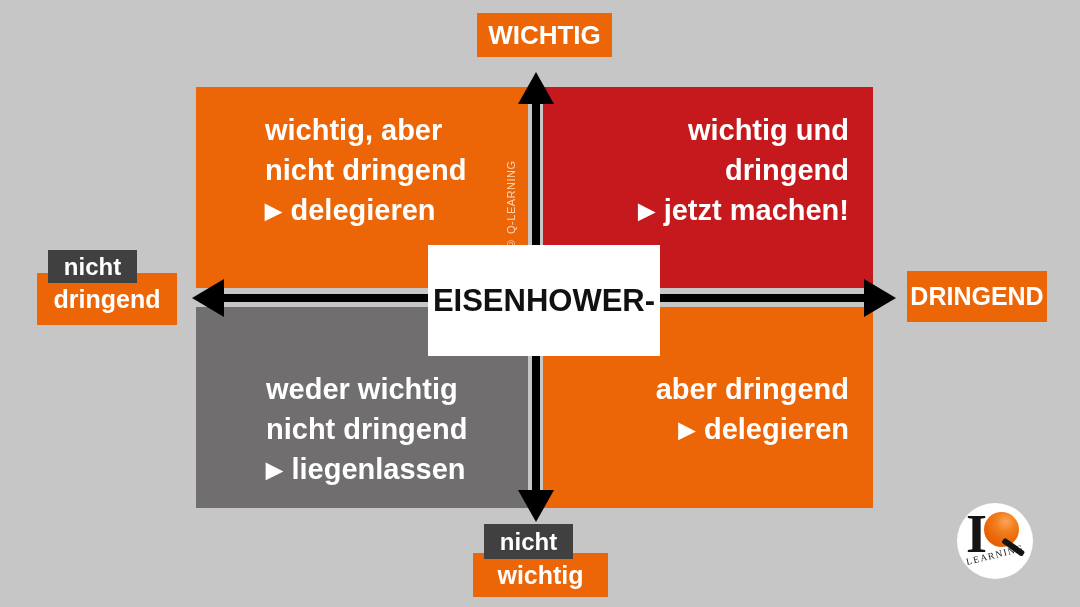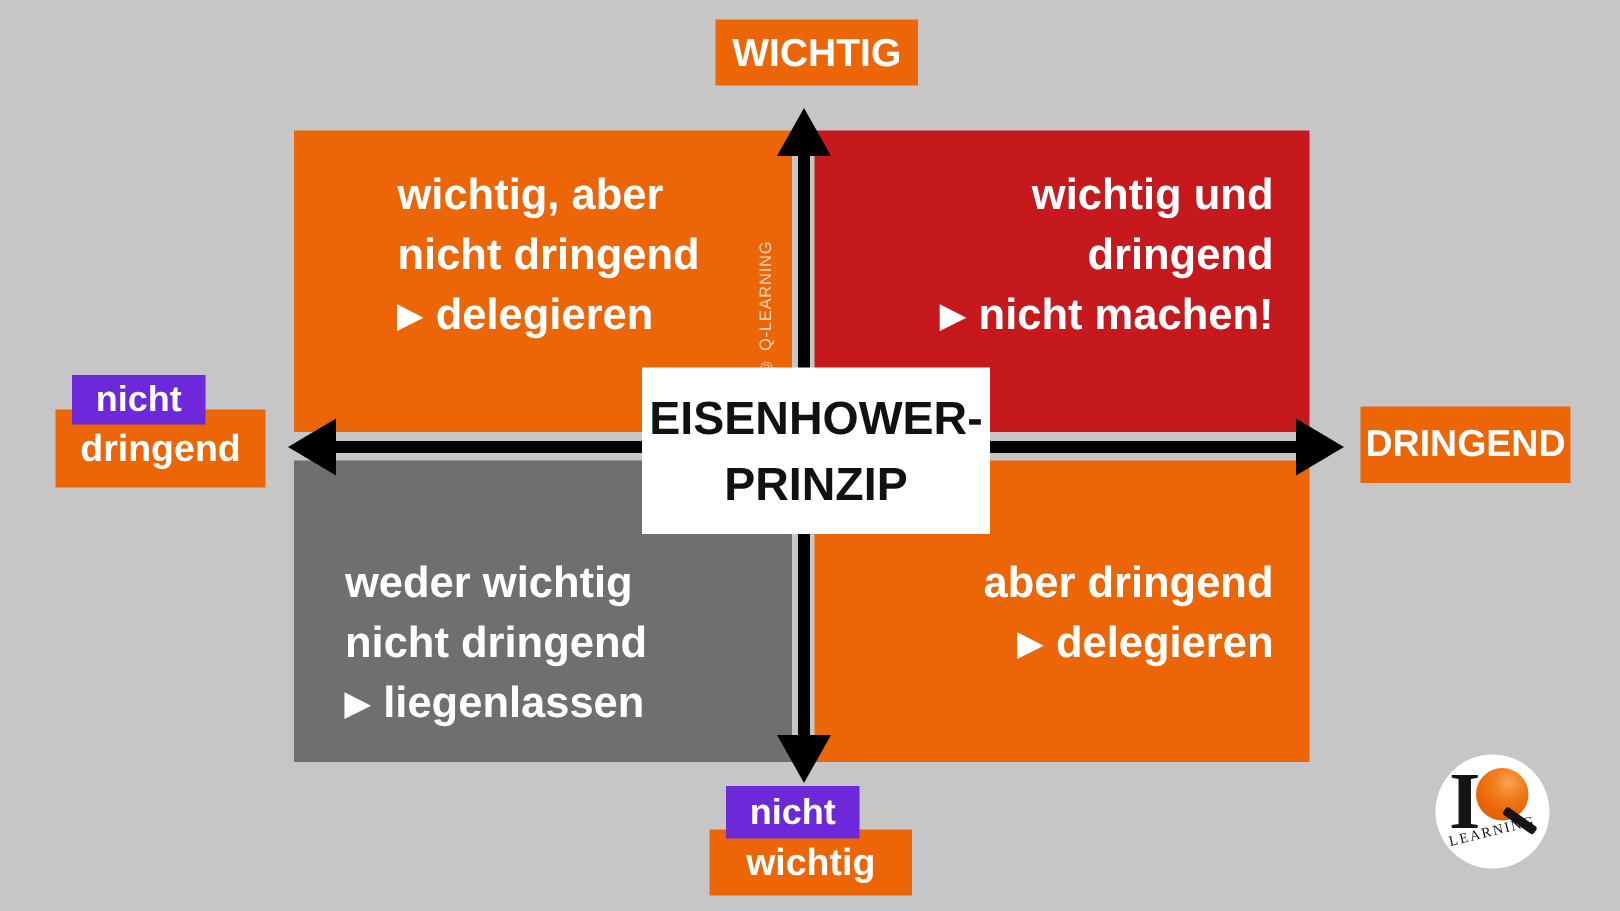--- a/index.html
+++ b/index.html
@@ -23,21 +23,21 @@
   .q-br { left: 543px; top: 307px; width: 330px; height: 201px; background: #ec6608; }
 
   .q-text {
     position: absolute; inset: 0;
     color: #ffffff;
     font-weight: bold;
     font-size: 29px;
     line-height: 40px;
   }
   .q-tl .q-text { padding: 23px 0 0 34px; text-align: left; margin-left: 35px; }
-  .q-bl .q-text { padding: 62px 0 0 34px; text-align: left; }
+  .q-bl .q-text { padding: 62px 0 0 34px; text-align: left; margin-left: 36px; }
   .q-tr .q-text { padding: 23px 24px 0 0; text-align: right; margin-left: 12px; }
   .q-br .q-text { padding: 62px 24px 0 0; text-align: right; }
 
   .tri {
     font-size: 0.74em;
     margin-right: 9px;
     position: relative;
     top: -2px;
   }
 
@@ -78,21 +78,21 @@
     border-left: 32px solid #000;
   }
 
   
   .tag {
     position: absolute; z-index: 4;
     display: flex; align-items: center; justify-content: center;
     color: #ffffff; font-weight: bold;
   }
   .tag-orange { background: #ec6608; }
-  .tag-gray   { background: #6d28d9; }
+  .tag-gray   { background: #404040; }
   .tag-wichtig-top { left: 477px; top: 13px;  width: 135px; height: 44px; font-size: 26px; }
   .tag-dringend-r  { left: 907px; top: 271px; width: 140px; height: 51px; font-size: 25px; }
   .tag-l-nicht     { left: 48px;  top: 250px; width: 89px;  height: 33px; font-size: 24px; z-index: 5; }
   .tag-l-dringend  { left: 37px;  top: 273px; width: 140px; height: 52px; font-size: 25px; }
   .tag-b-nicht     { left: 484px; top: 524px; width: 89px;  height: 35px; font-size: 24px; z-index: 5; }
   .tag-b-wichtig   { left: 473px; top: 553px; width: 135px; height: 44px; font-size: 25px; }
 
   
   .center-box {
     position: absolute; z-index: 6;
@@ -166,21 +166,21 @@
       <div>wichtig, aber</div>
       <div>nicht dringend</div>
       <div><span class="tri">▶</span><span>delegieren</span></div>
     </div>
   </div>
 
   <div class="quadrant q-tr">
     <div class="q-text">
       <div>wichtig und</div>
       <div>dringend</div>
-      <div><span class="tri">▶</span><span>nicht machen!</span></div>
+      <div><span class="tri">▶</span><span>jetzt machen!</span></div>
     </div>
   </div>
 
   <div class="quadrant q-bl">
     <div class="q-text">
       <div>weder wichtig</div>
       <div>nicht dringend</div>
       <div><span class="tri">▶</span><span>liegenlassen</span></div>
     </div>
   </div>
@@ -201,21 +201,20 @@
 
   <div class="tag tag-orange tag-wichtig-top">WICHTIG</div>
   <div class="tag tag-orange tag-dringend-r">DRINGEND</div>
   <div class="tag tag-gray tag-l-nicht">nicht</div>
   <div class="tag tag-orange tag-l-dringend">dringend</div>
   <div class="tag tag-gray tag-b-nicht">nicht</div>
   <div class="tag tag-orange tag-b-wichtig">wichtig</div>
 
   <div class="center-box">
     <div>EISENHOWER-</div>
-    <div>PRINZIP</div>
   </div>
 
   <div class="watermark">© Q-LEARNING</div>
 
   <div class="logo">
     <span class="logo-i">I</span>
     <span class="logo-ball"></span>
     <span class="logo-tail"></span>
     <span class="logo-word">LEARNING</span>
   </div>

